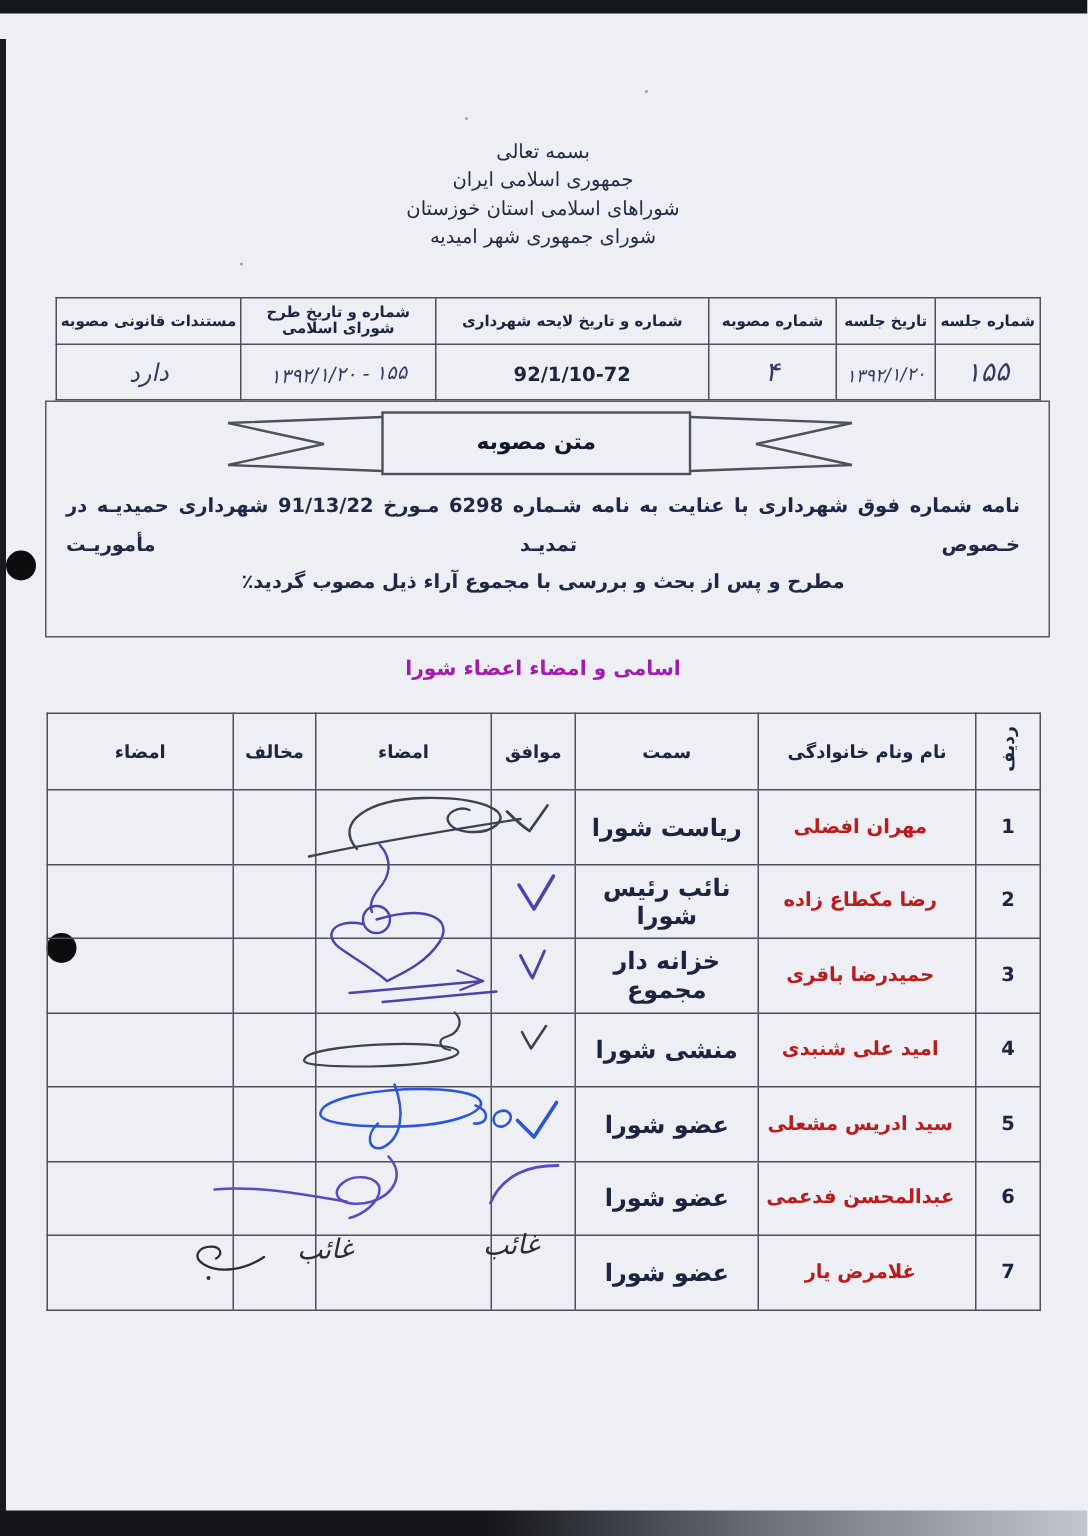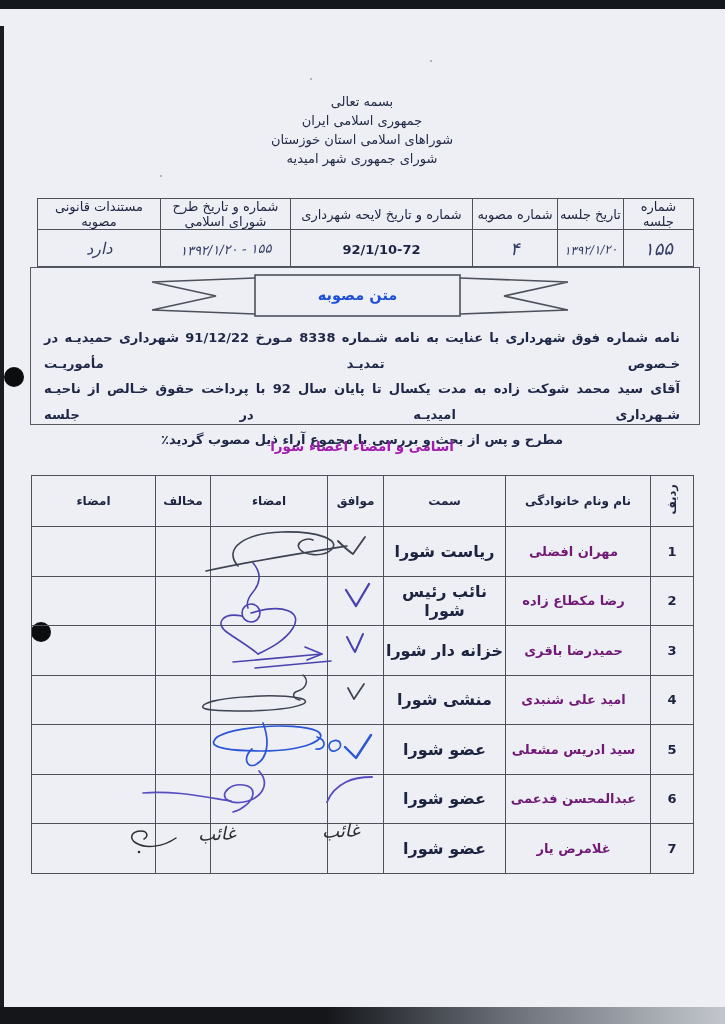--- a/index.html
+++ b/index.html
@@ -21,50 +21,50 @@
   
   .letterhead{
     position:absolute;left:212px;top:92px;width:300px;
     text-align:center;font-size:13px;line-height:19px;color:#232c47;
   }
 
   
   table{border-collapse:collapse;table-layout:fixed;}
   .info-table{position:absolute;left:37px;top:198px;width:656px;direction:rtl;}
   .info-table th,.info-table td{border:1.4px solid #4c515c;padding:0 2px;}
-  .info-table th{height:30px;font-size:13px;font-weight:normal;color:#1c2440;text-align:center;}
+  .info-table th{height:30px;font-size:10px;font-weight:bold;color:#1c2440;text-align:center;}
   .info-table td{height:36px;text-align:center;vertical-align:middle;}
   .printed-val{font-size:13px;font-weight:bold;color:#1c2440;direction:ltr;}
   .hand{font-size:16px;color:#323c63;transform:rotate(-2deg);display:inline-block;
         font-style:italic;letter-spacing:1px;}
   .hand-big{font-size:18px;}
 
   
   .res-box{position:absolute;left:30px;top:267px;width:668px;height:156px;
     border:1.2px solid #555a64;background:transparent;}
   .banner{position:absolute;left:150px;top:273px;width:420px;height:46px;}
   .banner-label{position:absolute;left:105px;top:0;width:205px;height:44px;
     display:flex;align-items:center;justify-content:center;
-    font-size:14.5px;font-weight:bold;color:#1d4ed8;}
+    font-size:14.5px;font-weight:bold;color:#0f172a;}
   .res-text{position:absolute;left:44px;top:325px;width:636px;direction:rtl;
     font-size:13px;font-weight:bold;color:#1e2746;line-height:25.5px;}
   .res-line{text-align:justify;text-align-last:justify;}
   .res-line.last{text-align-last:center;}
 
   
   .sig-title{position:absolute;left:212px;top:438px;width:300px;text-align:center;
     font-size:13.5px;font-weight:bold;color:#a21caf;}
 
   
   .sig-table{position:absolute;left:31px;top:475px;width:662px;direction:rtl;}
   .sig-table th,.sig-table td{border:1.3px solid #4c515c;}
   .sig-table th{height:48px;font-size:12px;font-weight:bold;color:#1c2440;text-align:center;}
   .sig-table td{height:46.5px;text-align:center;vertical-align:middle;}
   .cell-no{font-size:13px;font-weight:bold;color:#1c2440;}
-  .cell-name{font-size:13px;font-weight:bold;color:#701a75;text-align:right;padding-right:10px;}
+  .cell-name{font-size:13px;font-weight:bold;color:#b91c1c;text-align:right;padding-right:10px;}
   .cell-pos{font-size:16px;font-weight:bold;color:#1c2440;}
   .radif-vert{writing-mode:vertical-rl;transform:rotate(180deg);display:inline-block;
     font-size:11.5px;letter-spacing:1px;}
 
   
   .ink-overlay{position:absolute;left:0;top:0;width:725px;height:1024px;pointer-events:none;}
   .absent-word{position:absolute;font-size:18px;font-style:italic;color:#2d2d30;
     transform:rotate(-2deg);letter-spacing:2px;direction:rtl;}
   .absent-1{left:322px;top:820px;}
   .absent-2{left:198px;top:823px;}
@@ -124,22 +124,21 @@
       <rect x="105" y="2" width="205" height="41"></rect>
 
       <path d="M105,5 L2,9 M105,41 L2,37 M2,9 L66,23 L2,37"></path>
 
       <path d="M310,5 L418,9 M310,41 L418,37 M418,9 L354,23 L418,37"></path>
     </g>
   </svg>
   <div class="banner-label">متن مصوبه</div>
 </div>
 <div class="res-text">
-  <div class="res-line">نامه شماره فوق شهرداری با عنایت به نامه شـماره 8338 مـورخ 91/12/22 شهرداری حمیدیـه در خـصوص تمدیـد مأموریـت</div>
-  <div class="res-line">آقای سید محمد شوکت زاده به مدت یکسال تا پایان سال 92 با پرداخت حقوق خـالص از ناحیـه شـهرداری امیدیـه در جلسه</div>
+  <div class="res-line">نامه شماره فوق شهرداری با عنایت به نامه شـماره 6298 مـورخ 91/13/22 شهرداری حمیدیـه در خـصوص تمدیـد مأموریـت</div>
   <div class="res-line last">مطرح و پس از بحث و بررسی با مجموع آراء ذیل مصوب گردید٪</div>
 </div>
 
 <div class="sig-title">اسامی و امضاء اعضاء شورا</div>
 
 <table class="sig-table">
   <colgroup>
     <col style="width:43px">
       <col style="width:145px">
       <col style="width:122px">
@@ -172,21 +171,21 @@
     <td class="cell-name">رضا مکطاع زاده</td>
     <td class="cell-pos">نائب رئیس شورا</td>
     <td></td>
     <td></td>
     <td></td>
     <td></td>
   </tr>
   <tr>
     <td class="cell-no">3</td>
     <td class="cell-name">حمیدرضا باقری</td>
-    <td class="cell-pos">خزانه دار شورا</td>
+    <td class="cell-pos">خزانه دار مجموع</td>
     <td></td>
     <td></td>
     <td></td>
     <td></td>
   </tr>
   <tr>
     <td class="cell-no">4</td>
     <td class="cell-name">امید علی شنبدی</td>
     <td class="cell-pos">منشی شورا</td>
     <td></td>

